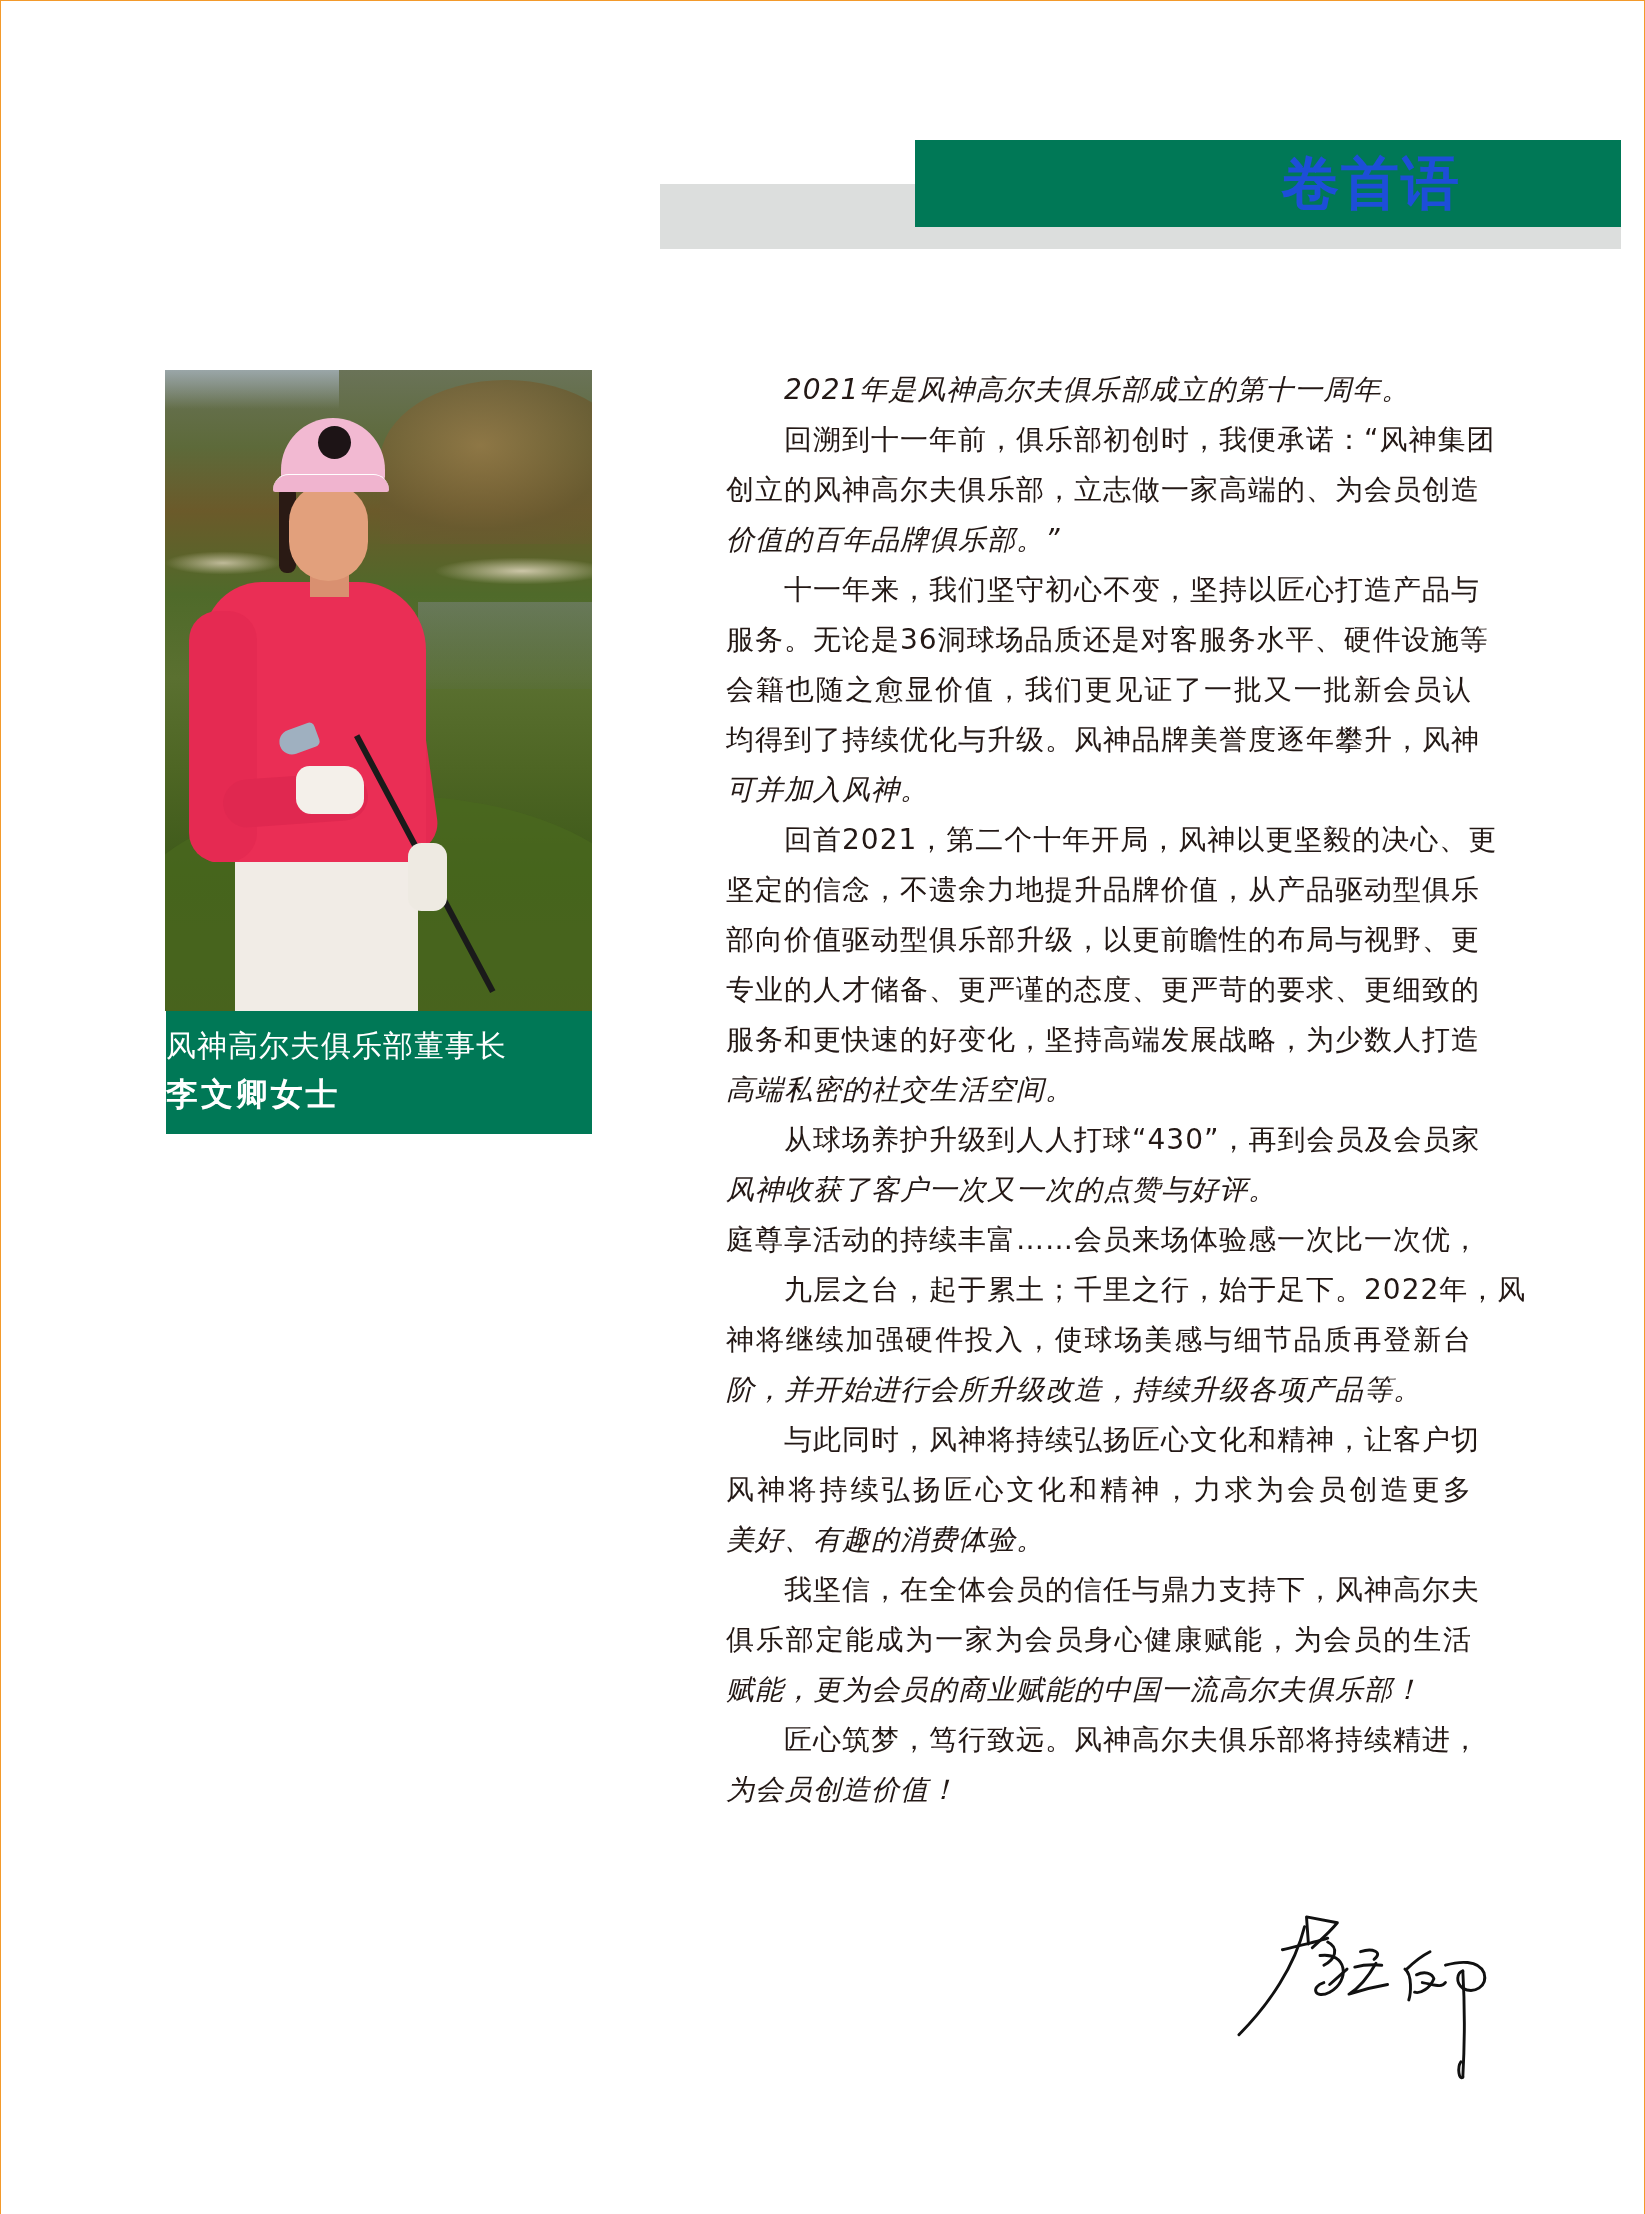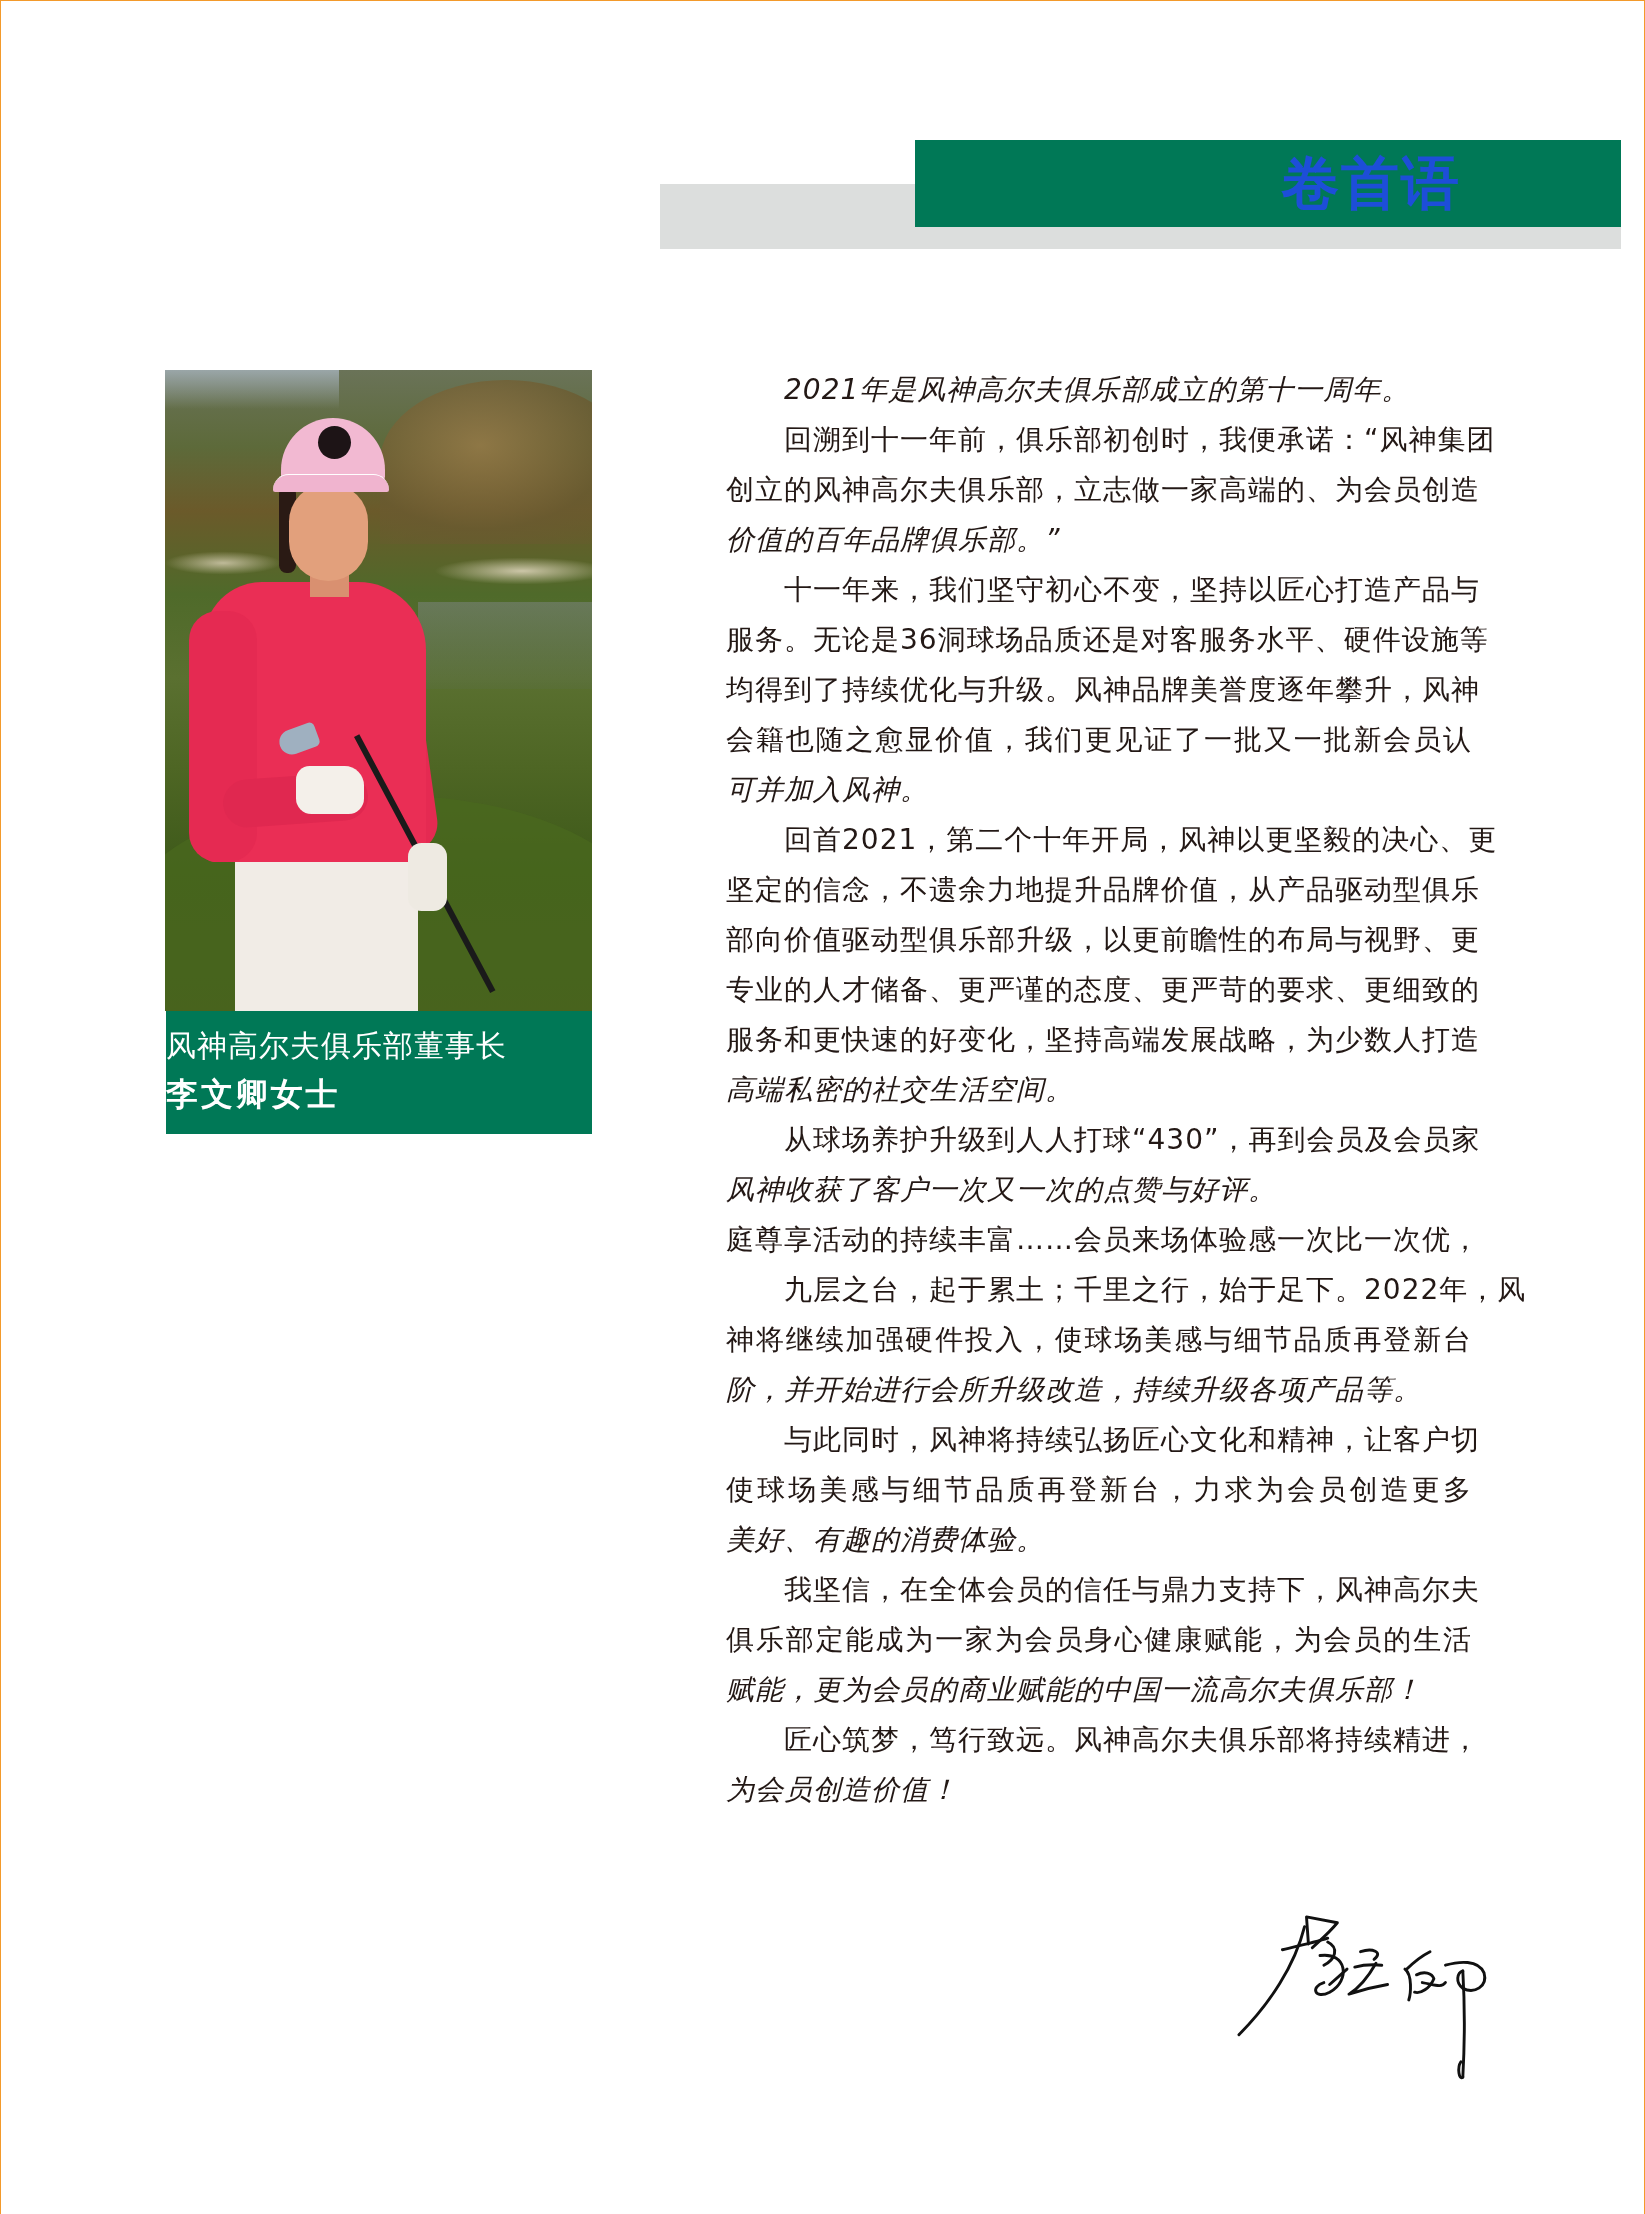--- a/index.html
+++ b/index.html
@@ -183,22 +183,22 @@
 
   <div class="para">
     <span class="line first">回溯到十一年前，俱乐部初创时，我便承诺：“风神集团</span>
     <span class="line">创立的风神高尔夫俱乐部，立志做一家高端的、为会员创造</span>
     <span class="line last">价值的百年品牌俱乐部。”</span>
   </div>
 
   <div class="para">
     <span class="line first">十一年来，我们坚守初心不变，坚持以匠心打造产品与</span>
     <span class="line">服务。无论是36洞球场品质还是对客服务水平、硬件设施等</span>
+    <span class="line">会籍也随之愈显价值，我们更见证了一批又一批新会员认</span>
     <span class="line">均得到了持续优化与升级。风神品牌美誉度逐年攀升，风神</span>
-    <span class="line">会籍也随之愈显价值，我们更见证了一批又一批新会员认</span>
     <span class="line last">可并加入风神。</span>
   </div>
 
   <div class="para">
     <span class="line first">回首2021，第二个十年开局，风神以更坚毅的决心、更</span>
     <span class="line">坚定的信念，不遗余力地提升品牌价值，从产品驱动型俱乐</span>
     <span class="line">部向价值驱动型俱乐部升级，以更前瞻性的布局与视野、更</span>
     <span class="line">专业的人才储备、更严谨的态度、更严苛的要求、更细致的</span>
     <span class="line">服务和更快速的好变化，坚持高端发展战略，为少数人打造</span>
     <span class="line last">高端私密的社交生活空间。</span>
@@ -211,21 +211,21 @@
   </div>
 
   <div class="para">
     <span class="line first">九层之台，起于累土；千里之行，始于足下。2022年，风</span>
     <span class="line">神将继续加强硬件投入，使球场美感与细节品质再登新台</span>
     <span class="line last">阶，并开始进行会所升级改造，持续升级各项产品等。</span>
   </div>
 
   <div class="para">
     <span class="line first">与此同时，风神将持续弘扬匠心文化和精神，让客户切</span>
-    <span class="line">使球场美感与细节品质再登新台，力求为会员创造更多</span>
+    <span class="line">风神将持续弘扬匠心文化和精神，力求为会员创造更多</span>
     <span class="line last">美好、有趣的消费体验。</span>
   </div>
 
   <div class="para">
     <span class="line first">我坚信，在全体会员的信任与鼎力支持下，风神高尔夫</span>
     <span class="line">俱乐部定能成为一家为会员身心健康赋能，为会员的生活</span>
     <span class="line last">赋能，更为会员的商业赋能的中国一流高尔夫俱乐部！</span>
   </div>
 
   <div class="para">

